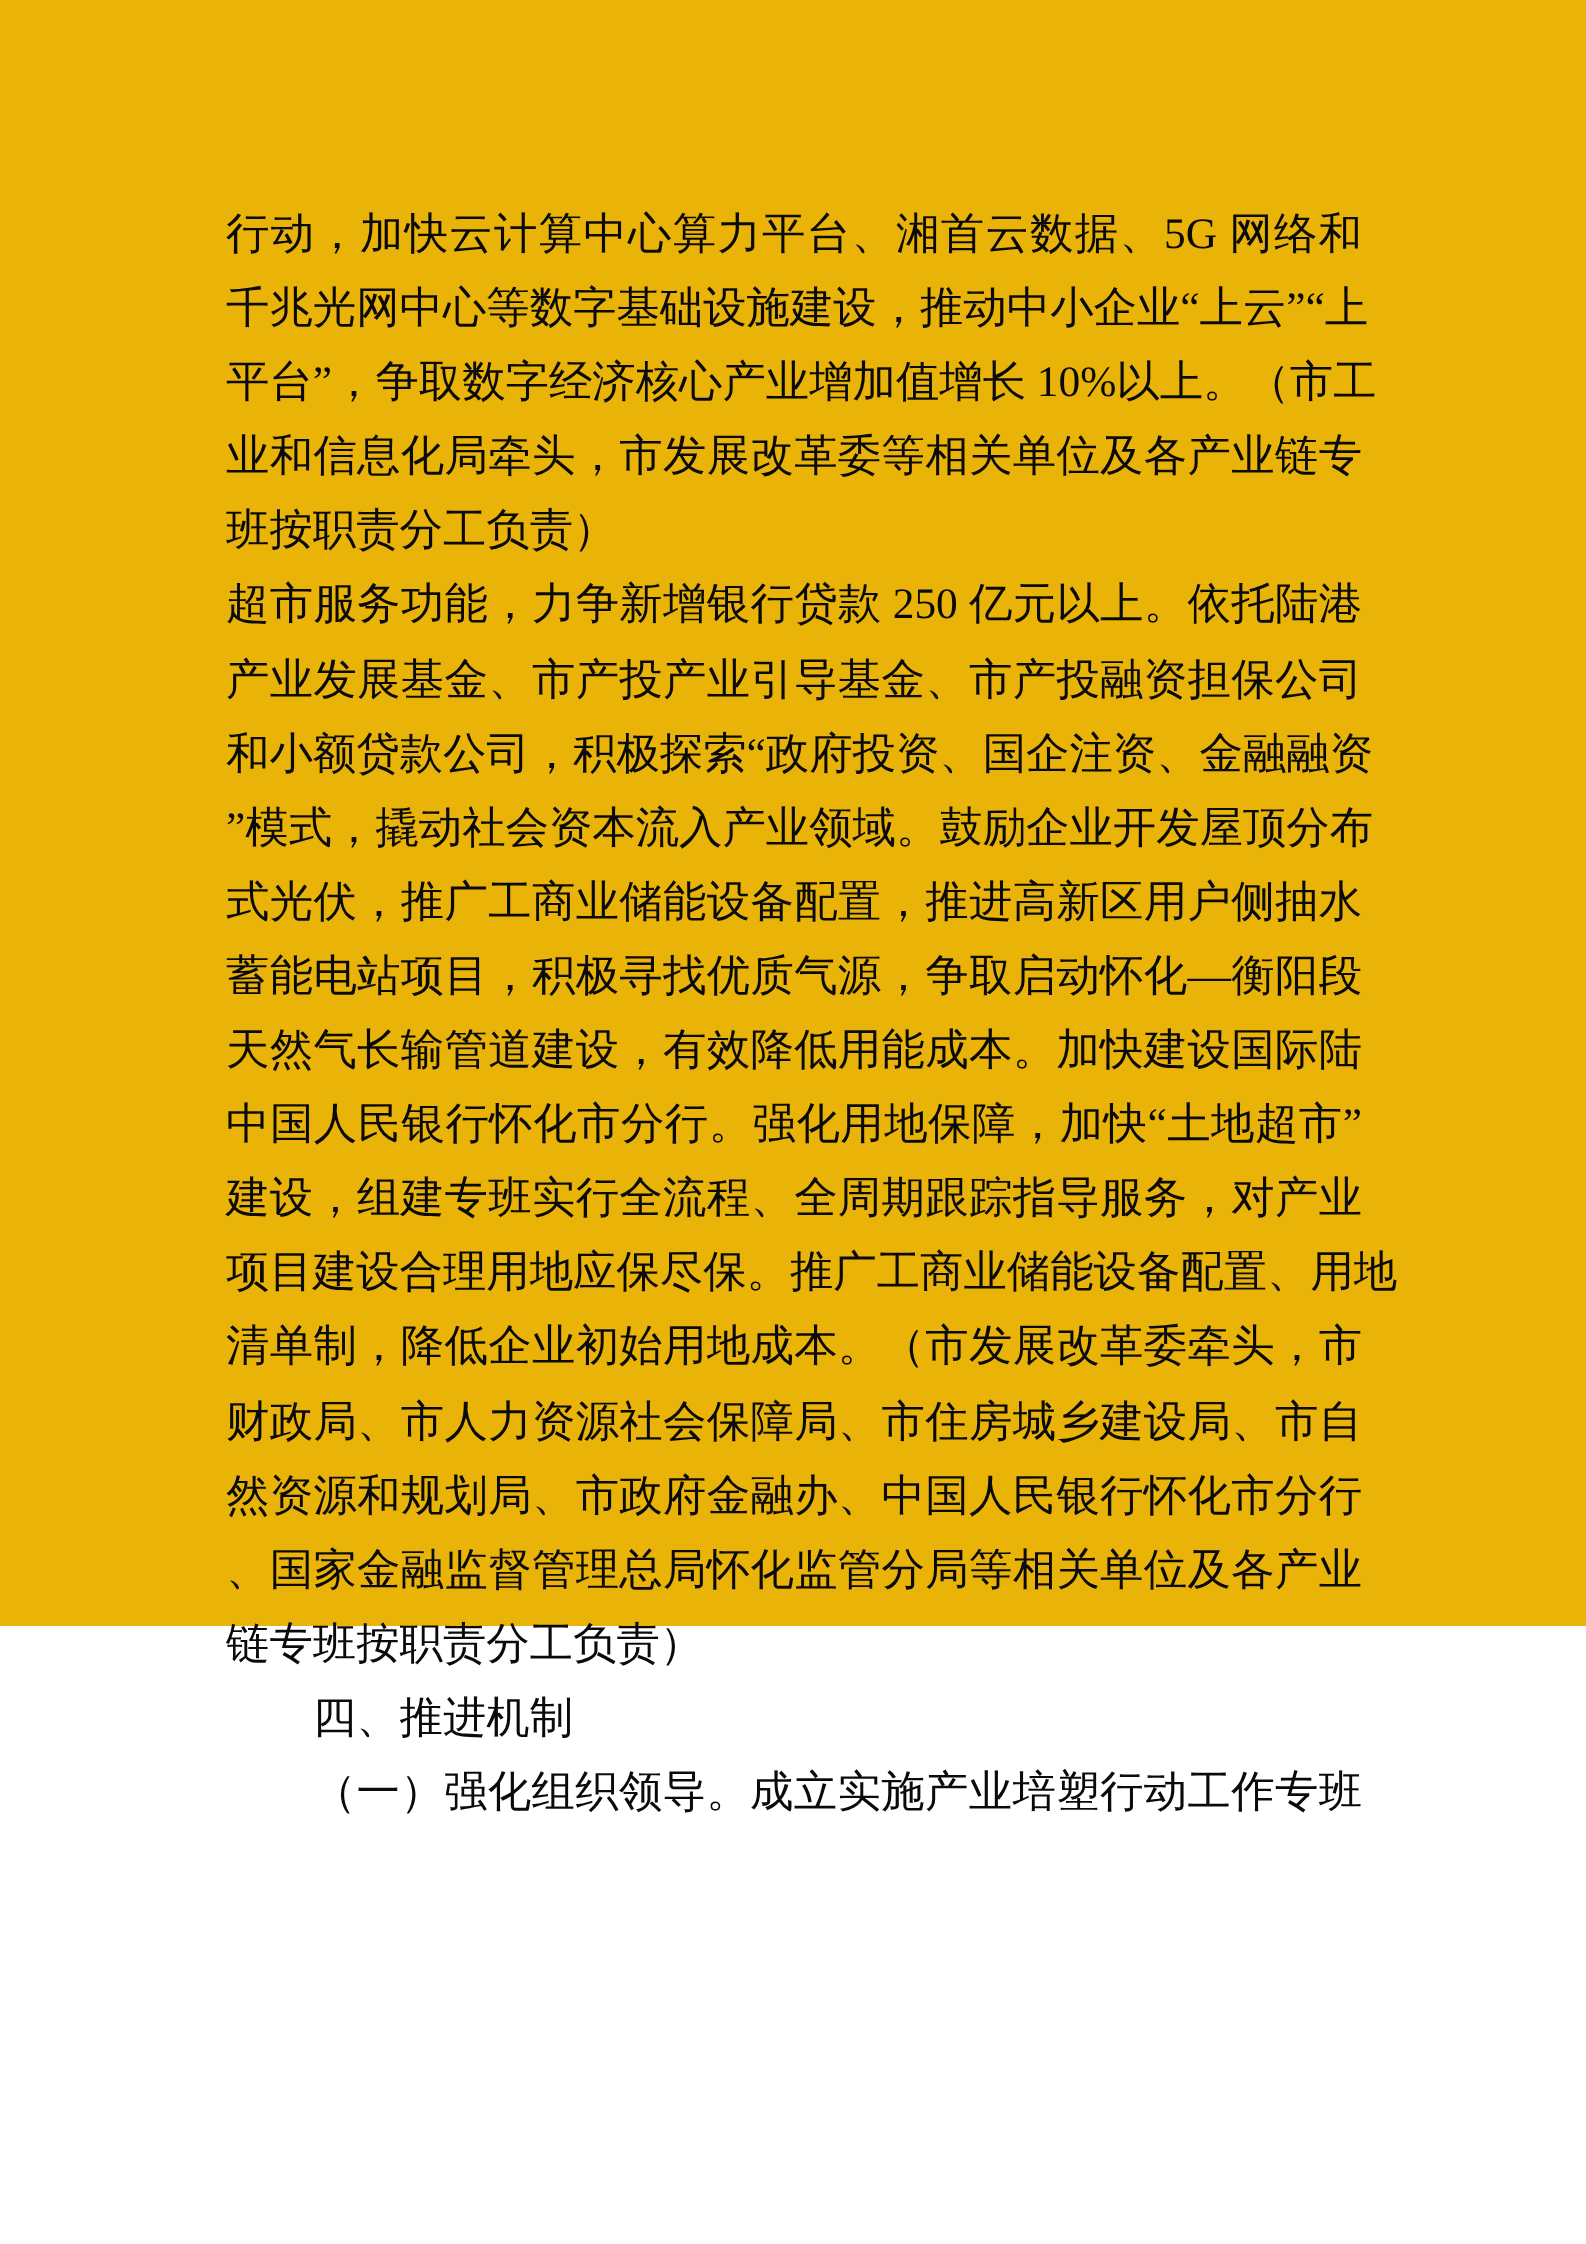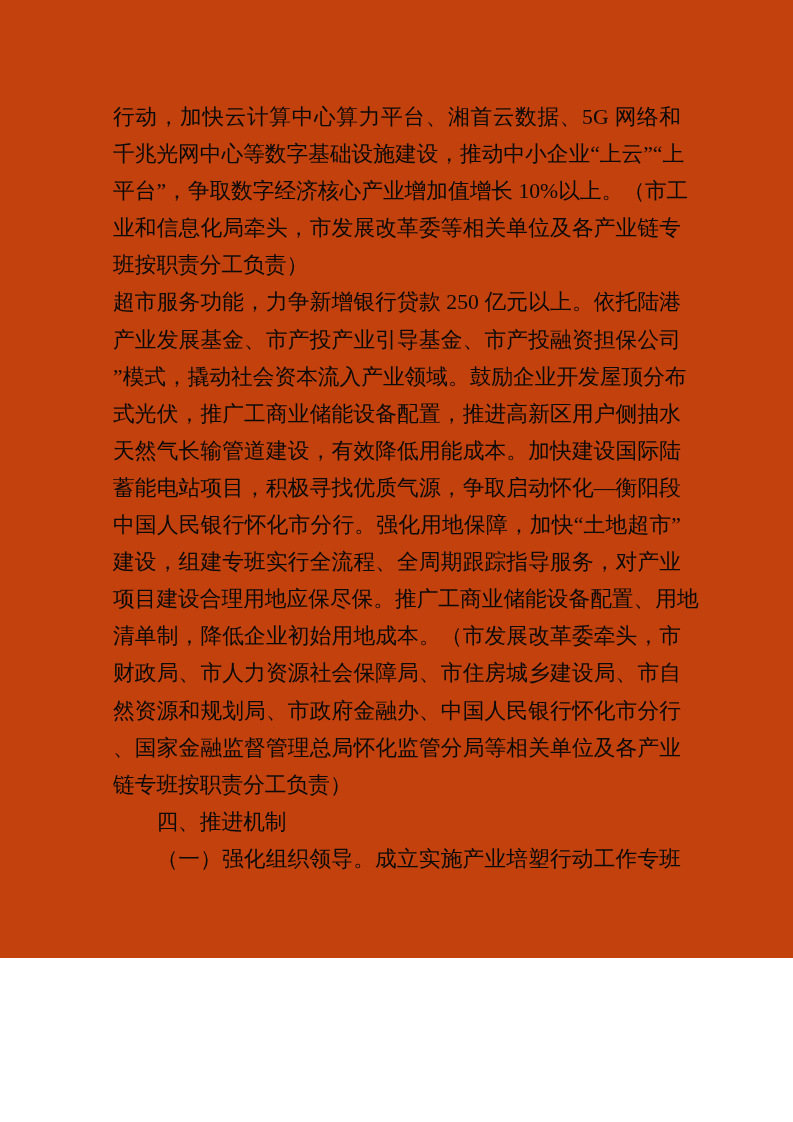--- a/index.html
+++ b/index.html
@@ -11,22 +11,22 @@
     width: 793px;
     height: 1122px;
     position: relative;
     overflow: hidden;
     font-family: "Liberation Serif", serif;
   }
   .page {
     position: absolute;
     left: 0; top: 0;
     width: 793px;
-    height: 958px;
-    background: #c2410c;
+    height: 813px;
+    background: #eab308;
   }
   .doc-body {
     position: absolute;
     left: 113px;
     top: 99px;
     width: 568px;
     color: #0a0a0a;
     font-size: 21.7px;
     line-height: 37.1px;
     font-weight: 400;
@@ -54,24 +54,25 @@
       <div class="line just">行动，加快云计算中心算力平台、湘首云数据、5G 网络和</div>
       <div class="line just">千兆光网中心等数字基础设施建设，推动中小企业“上云”“上</div>
       <div class="line just">平台”，争取数字经济核心产业增加值增长 10%以上。（市工</div>
       <div class="line just">业和信息化局牵头，市发展改革委等相关单位及各产业链专</div>
       <div class="line last">班按职责分工负责）</div>
     </div>
 
     <div class="para">
       <div class="line just">超市服务功能，力争新增银行贷款 250 亿元以上。依托陆港</div>
       <div class="line just">产业发展基金、市产投产业引导基金、市产投融资担保公司</div>
+      <div class="line just">和小额贷款公司，积极探索“政府投资、国企注资、金融融资</div>
       <div class="line just">”模式，撬动社会资本流入产业领域。鼓励企业开发屋顶分布</div>
       <div class="line just">式光伏，推广工商业储能设备配置，推进高新区用户侧抽水</div>
+      <div class="line just">蓄能电站项目，积极寻找优质气源，争取启动怀化—衡阳段</div>
       <div class="line just">天然气长输管道建设，有效降低用能成本。加快建设国际陆</div>
-      <div class="line just">蓄能电站项目，积极寻找优质气源，争取启动怀化—衡阳段</div>
       <div class="line just">中国人民银行怀化市分行。强化用地保障，加快“土地超市”</div>
       <div class="line just">建设，组建专班实行全流程、全周期跟踪指导服务，对产业</div>
       <div class="line just">项目建设合理用地应保尽保。推广工商业储能设备配置、用地</div>
       <div class="line just">清单制，降低企业初始用地成本。（市发展改革委牵头，市</div>
       <div class="line just">财政局、市人力资源社会保障局、市住房城乡建设局、市自</div>
       <div class="line just">然资源和规划局、市政府金融办、中国人民银行怀化市分行</div>
       <div class="line just">、国家金融监督管理总局怀化监管分局等相关单位及各产业</div>
       <div class="line last">链专班按职责分工负责）</div>
     </div>
 

